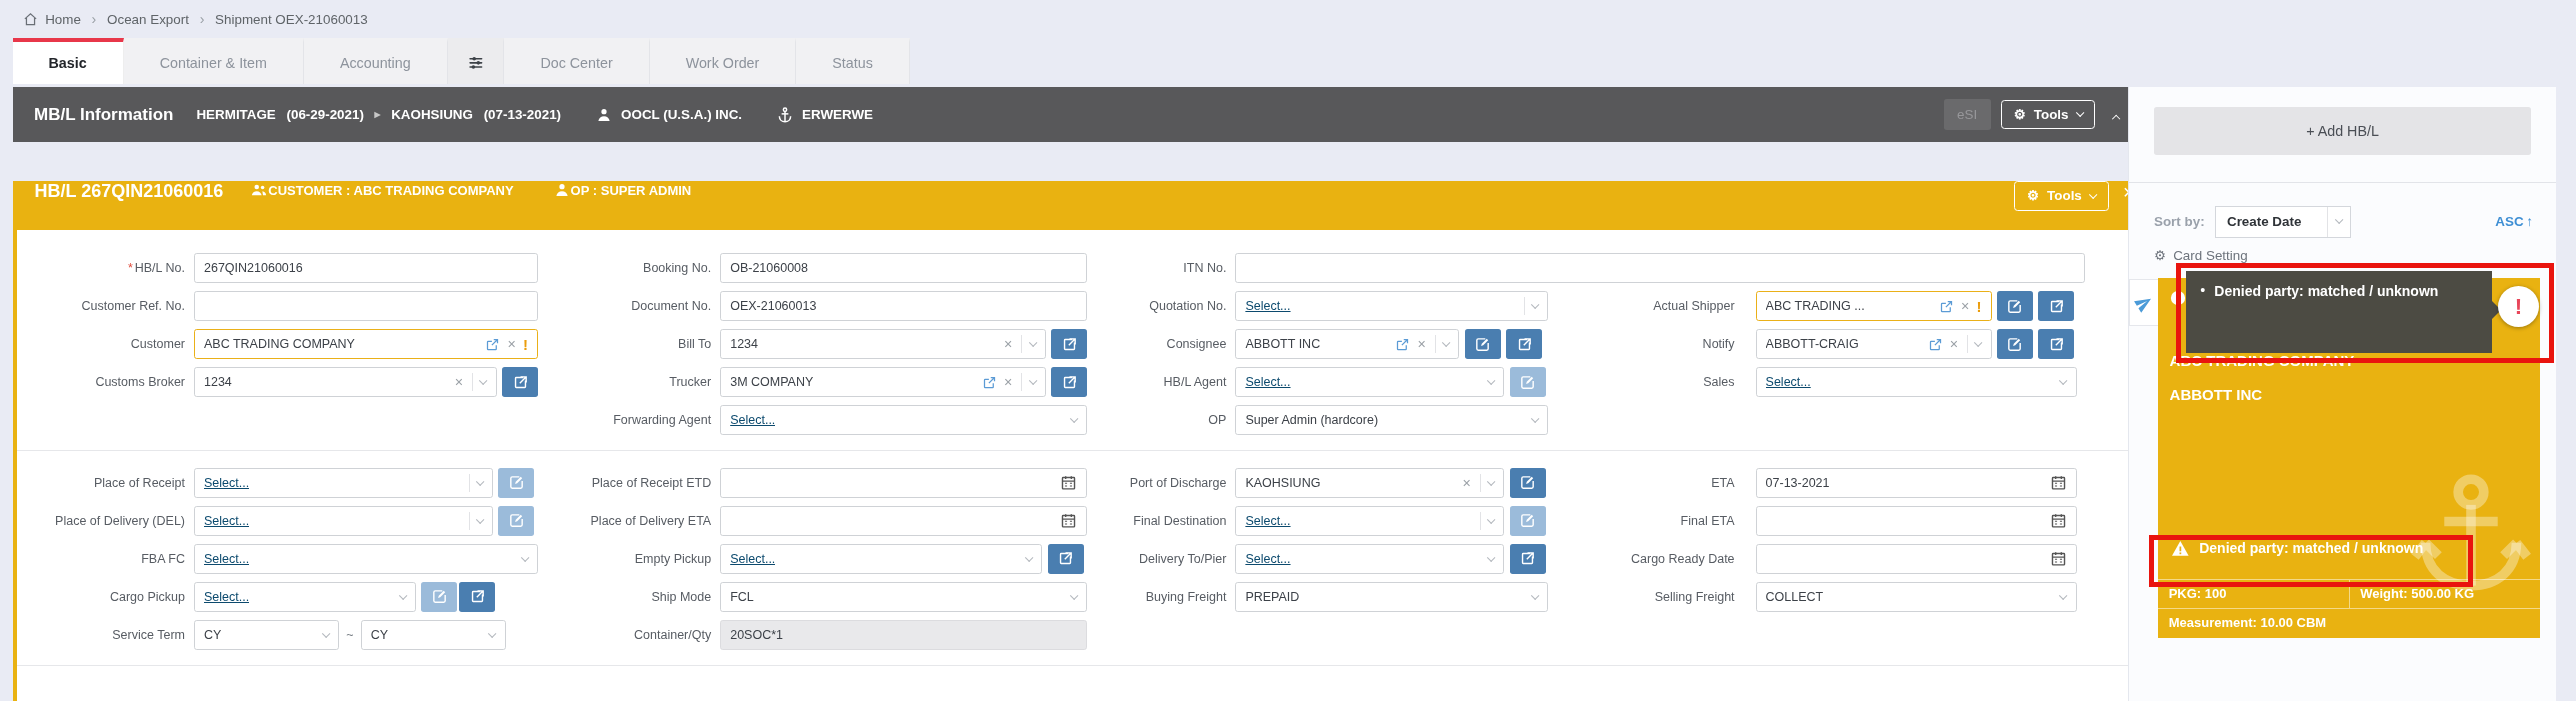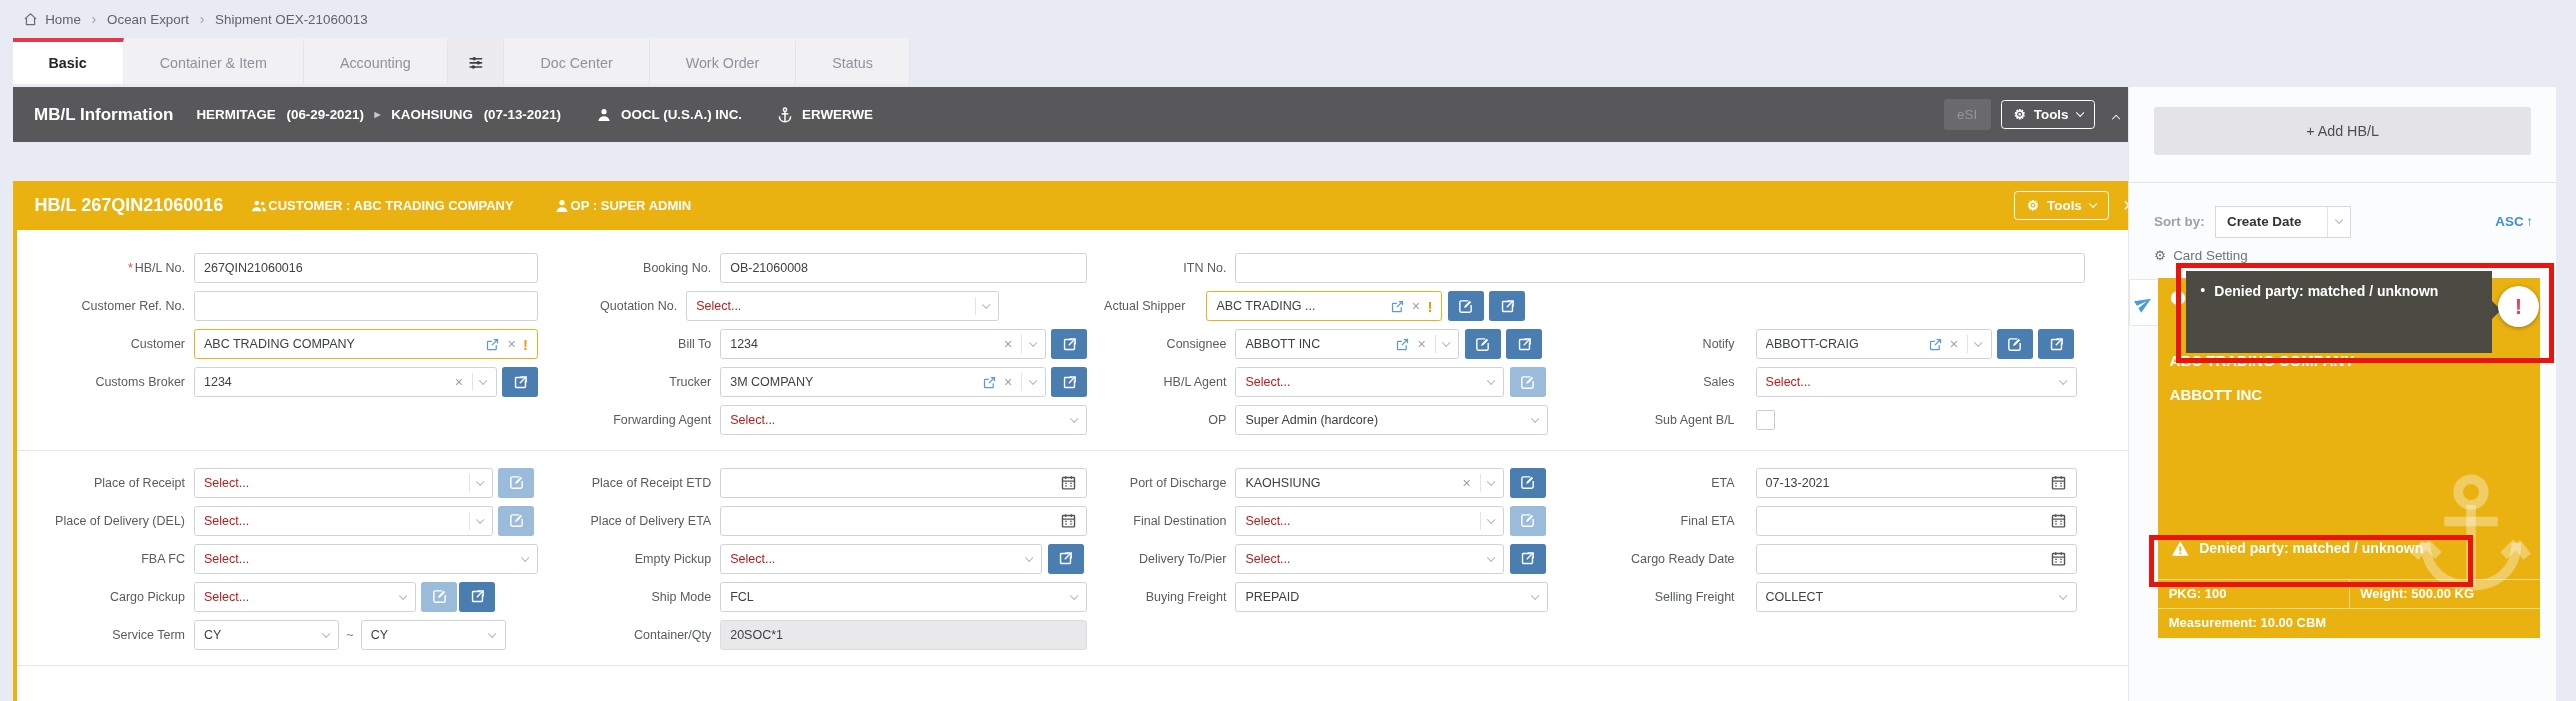--- a/index.html
+++ b/index.html
@@ -32,21 +32,21 @@
   .spacer { flex:1; }
   .esibtn { background:#6a6a6c; color:#97979a; font-size:13.4px; padding:8px 13.4px; border-radius:2.7px; margin-right:10.7px; cursor:pointer; }
   .toolsbtn { display:flex; align-items:center; gap:8px; border:1.8px solid #fff; border-radius:3.6px; padding:6.3px 11.6px; font-size:13.4px; font-weight:bold; color:#fff; cursor:pointer; }
   .gear { font-size:13.4px; }
   .cv { display:inline-block; width:6.3px; height:6.3px; border-right:1.8px solid currentColor; border-bottom:1.8px solid currentColor; transform:rotate(45deg) translate(-0.9px,-0.9px); }
   .cv.up { transform:rotate(-135deg) translate(-1.8px,-1.8px); }
   .collapse { margin-left:14.3px; color:#fff; cursor:pointer; padding:3.6px; }
 
   
   .hblpanel { margin-top:39px; border-left:4.5px solid #e9b211; background:#fff; height:521px; }
-  .hblbar { height:49px; background:#e9b211; display:flex; align-items:center; color:#fff; padding:0 3px 0 18px; }
+  .hblbar { height:49px; background:#e9b211; display:flex; align-items:flex-start; color:#fff; padding:0 3px 0 18px; }
   .hbl-title { font-size:18px; font-weight:bold; margin-right:27px; }
   .hblmeta { display:flex; align-items:center; font-size:13px; font-weight:bold; margin-right:39px; }
   .closex { margin-left:14.3px; font-size:19.7px; color:#fff; cursor:pointer; }
   .toolsbtn.y { border-color:#fff; }
 
   
   .form { padding-top:23px; }
   .frow { display:flex; padding-left:12.5px; margin-bottom:8px; }
   .fgroup { display:flex; margin-right:7.2px; }
   .flabel { padding-right:9px; text-align:right; color:#575c63; font-size:12.5px; line-height:1.15; align-self:center; }
@@ -54,21 +54,21 @@
   .g2 .flabel { width:175px; } .g2 .fctl { width:367px; }
   .g3 .flabel { width:141px; } .g3 .fctl { width:313px; }
   .g4 .flabel { width:188px; } .g4 .fctl { width:333px;padding-left:12px; }
   .fctl { display:flex; align-items:center; }
   .fctl.wide { width:850px !important; }
   .req { color:#e04b3c; margin-right:1.8px; }
   .tbox { height:30px; border:0.9px solid #cfd2d6; border-radius:2.7px; background:#fff; display:flex; align-items:center; padding:0 9px; font-size:12.5px; color:#3c4148; flex:1; cursor:text; min-width:0; }
   .tbox.warnb { border:1.8px solid #eab018; }
   .tbox.ro { background:#e9e9eb; border-color:#dcdcdf; cursor:default; }
   .val { white-space:nowrap; overflow:hidden; }
-  .ph { color:#b91c1c; }
+  .ph { color:#0c4a6e;text-decoration:underline; }
   .ric { display:flex; align-items:center; gap:7.2px; margin-left:auto; padding-left:7.2px; }
   .xic { color:#9aa0a6; font-size:14.3px; cursor:pointer; line-height:1; }
   .chev { color:#b3b8be; cursor:pointer; display:flex; align-items:center; padding-left:1.8px; }
   .chevsep { border-left:0.9px solid #e2e3e6; padding-left:7.2px; margin-left:1.8px; height:18px; display:flex; align-items:center; color:#b3b8be; cursor:pointer; }
   .bang { color:#eb9d0c; font-weight:bold; font-size:15px; cursor:pointer; }
   .i-ext { width:15px; height:15px; cursor:pointer; }
   .abtn { width:36px; height:30px; border-radius:2.7px; margin-left:5.4px; display:flex; align-items:center; justify-content:center; flex:none; cursor:pointer; }
   .abtn.dark { background:#4a7eb0; }
   .abtn.light { background:#9bbbda; }
   .abtn svg { width:17px; height:17px; }
@@ -251,20 +251,28 @@
           </div>
         </div>
 
         <div class="frow">
           <div class="fgroup g1">
             <div class="flabel">Customer Ref. No.</div>
             <div class="fctl">
                 <div class="tbox"></div>
               </div>
           </div>
+          <div class="fgroup g2">
+            <div class="flabel">Document No.</div>
+            <div class="fctl">
+                <div class="tbox">
+                  <span class="val">OEX-21060013</span>
+                </div>
+              </div>
+          </div>
           <div class="fgroup g3">
             <div class="flabel">Quotation No.</div>
             <div class="fctl">
                 <div class="tbox">
                   <span class="val ph">Select...</span>
                   <span class="ric">
                     <span class="chevsep">
                       <i class="cv"></i>
                     </span>
                   </span>
@@ -523,26 +531,20 @@
             <div class="flabel">OP</div>
             <div class="fctl">
                 <div class="tbox">
                   <span class="val">Super Admin (hardcore)</span>
                   <span class="ric">
                     <span class="chev">
                       <i class="cv"></i>
                     </span>
                   </span>
                 </div>
-              </div>
-          </div>
-          <div class="fgroup g4">
-            <div class="flabel">Sub Agent B/L</div>
-            <div class="fctl">
-                <span class="cb"></span>
               </div>
           </div>
         </div>
 
         <div class="secdiv"></div>
 
         <div class="frow">
           <div class="fgroup g1">
             <div class="flabel">Place of Receipt</div>
             <div class="fctl">

